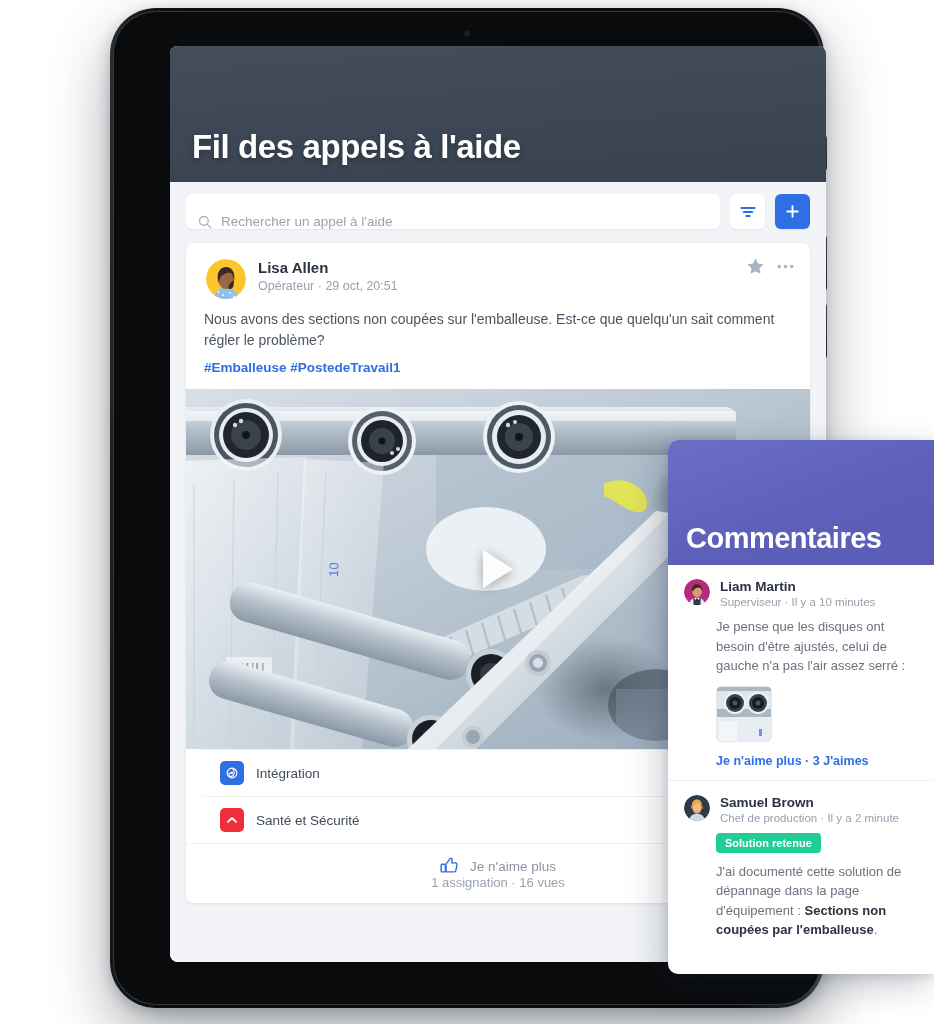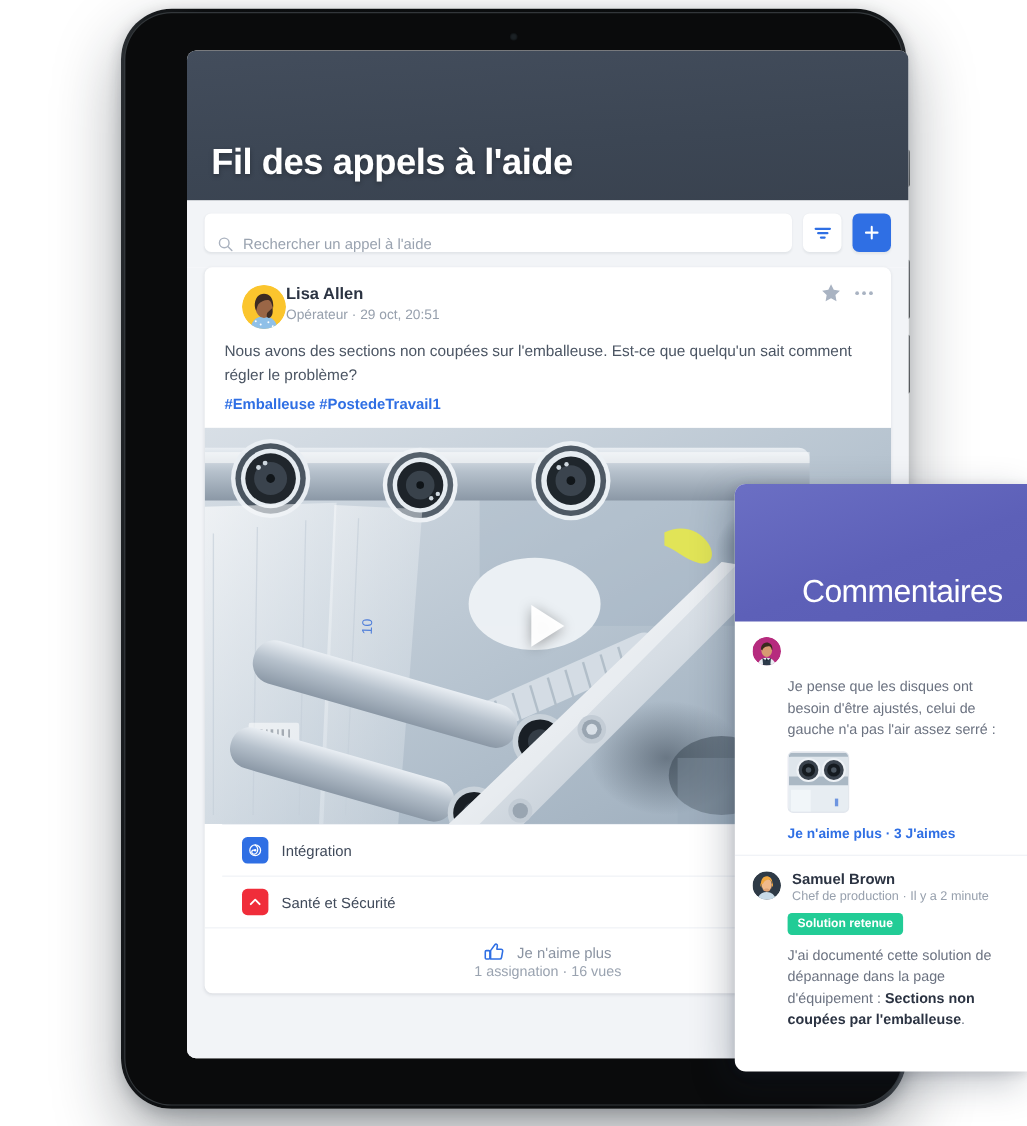--- a/index.html
+++ b/index.html
@@ -90,21 +90,21 @@
   #add-button { background: #2f6fe4; }
 
   
   #feed { background: #f2f4f7; padding: 0 16px 14px 16px; height: 745px; }
   #post-card {
     background: #ffffff;
     border-radius: 7px;
     overflow: hidden;
     box-shadow: 0 1px 3px rgba(30,40,60,.10);
   }
-  #post-head { padding: 16px 18px 0 34px; display: flex; position: relative; }
+  #post-head { padding: 16px 18px 0 20px; display: flex; gap: 12px; position: relative; }
   #post-author-name { font-size: 15px; font-weight: 700; color: #2b3342; }
   #post-author-meta { font-size: 12.5px; color: #97a0ad; margin-top: 3px; }
   #post-actions { position: absolute; right: 16px; top: 14px; display: flex; align-items: center; gap: 12px; }
   #post-body {
     padding: 10px 18px 0 18px;
     font-size: 14px; line-height: 1.48; color: #4b5563;
   }
   #post-tags-line { padding: 10px 18px 14px 18px; font-size: 13.5px; color: #2f6fe4; font-weight: 600; }
 
   
@@ -149,21 +149,21 @@
     box-shadow: -6px 10px 34px rgba(25,35,55,.26), 0 2px 10px rgba(25,35,55,.14);
     overflow: hidden;
   }
   #comments-header {
     height: 125px;
     background: linear-gradient(160deg,#6b6fc4 0%,#5d60b8 55%,#5a5db5 100%);
     position: relative;
   }
   #comments-title {
     position: absolute; left: 18px; bottom: 10px;
-    color: #ffffff; font-size: 29px; font-weight: 400; letter-spacing: -0.5px; margin-left: 43px;
+    color: #ffffff; font-size: 29px; font-weight: 700; letter-spacing: -0.5px;
   }
   .comment { padding: 14px 16px 12px 16px; }
   .comment + .comment { border-top: 1px solid #eef1f5; }
   .c-head { display: flex; gap: 10px; align-items: flex-start; }
   .c-name { font-size: 13.5px; font-weight: 700; color: #2b3342; }
   .c-meta { font-size: 11.5px; color: #97a0ad; margin-top: 2px; }
   .c-text { margin-top: 9px; margin-left: 32px; font-size: 13px; line-height: 1.5; color: #6b7280; }
   .c-text b { color: #2b3342; font-weight: 700; }
   .c-thumb {
     margin-top: 10px; margin-left: 32px;
@@ -474,20 +474,24 @@
         <div class="avatar">
           <svg width="26" height="26" viewBox="0 0 40 40">
             <circle cx="20" cy="20" r="20" fill="#b62b7e"></circle>
             <path d="M7 40c1.5-7 6.5-11 13-11s11.5 4 13 11z" fill="#e9edf2"></path>
             <path d="M20 29l-6 11h12z" fill="#1e2a38"></path>
             <path d="M14 29l6 5 6-5-1 11h-10z" fill="#2c3a4a"></path>
             <ellipse cx="20" cy="19" rx="7.5" ry="9" fill="#d79a72"></ellipse>
             <path d="M12 17c0-6 4-9 8-9s8 3 8 9c0 1.5-.5 2-.5 2s-1-4.5-3-5.5c-2.5-1.2-7 .5-9 2.5-1 1-1.5 3-1.5 3s-2-1-2-2z" fill="#3a2a1e"></path>
           </svg>
         </div>
+        <div>
+          <div class="c-name">Liam Martin</div>
+          <div class="c-meta">Superviseur · Il y a 10 minutes</div>
+        </div>
       </div>
       <div class="c-text">Je pense que les disques ont besoin d'être ajustés, celui de gauche n'a pas l'air assez serré :</div>
       <div class="c-thumb">
         <svg width="56" height="56" viewBox="0 0 56 56" preserveAspectRatio="xMidYMid slice">
           <rect width="56" height="56" fill="#cfd8e0"></rect>
           <rect x="0" y="0" width="56" height="30" fill="#aab8c4"></rect>
           <rect x="-4" y="4" width="64" height="18" rx="6" fill="#dfe6ec"></rect>
           <circle cx="18" cy="16" r="11" fill="#eef2f6"></circle>
             <circle cx="18" cy="16" r="9" fill="#39424c"></circle>
           <circle cx="18" cy="16" r="6" fill="#151b20"></circle>

